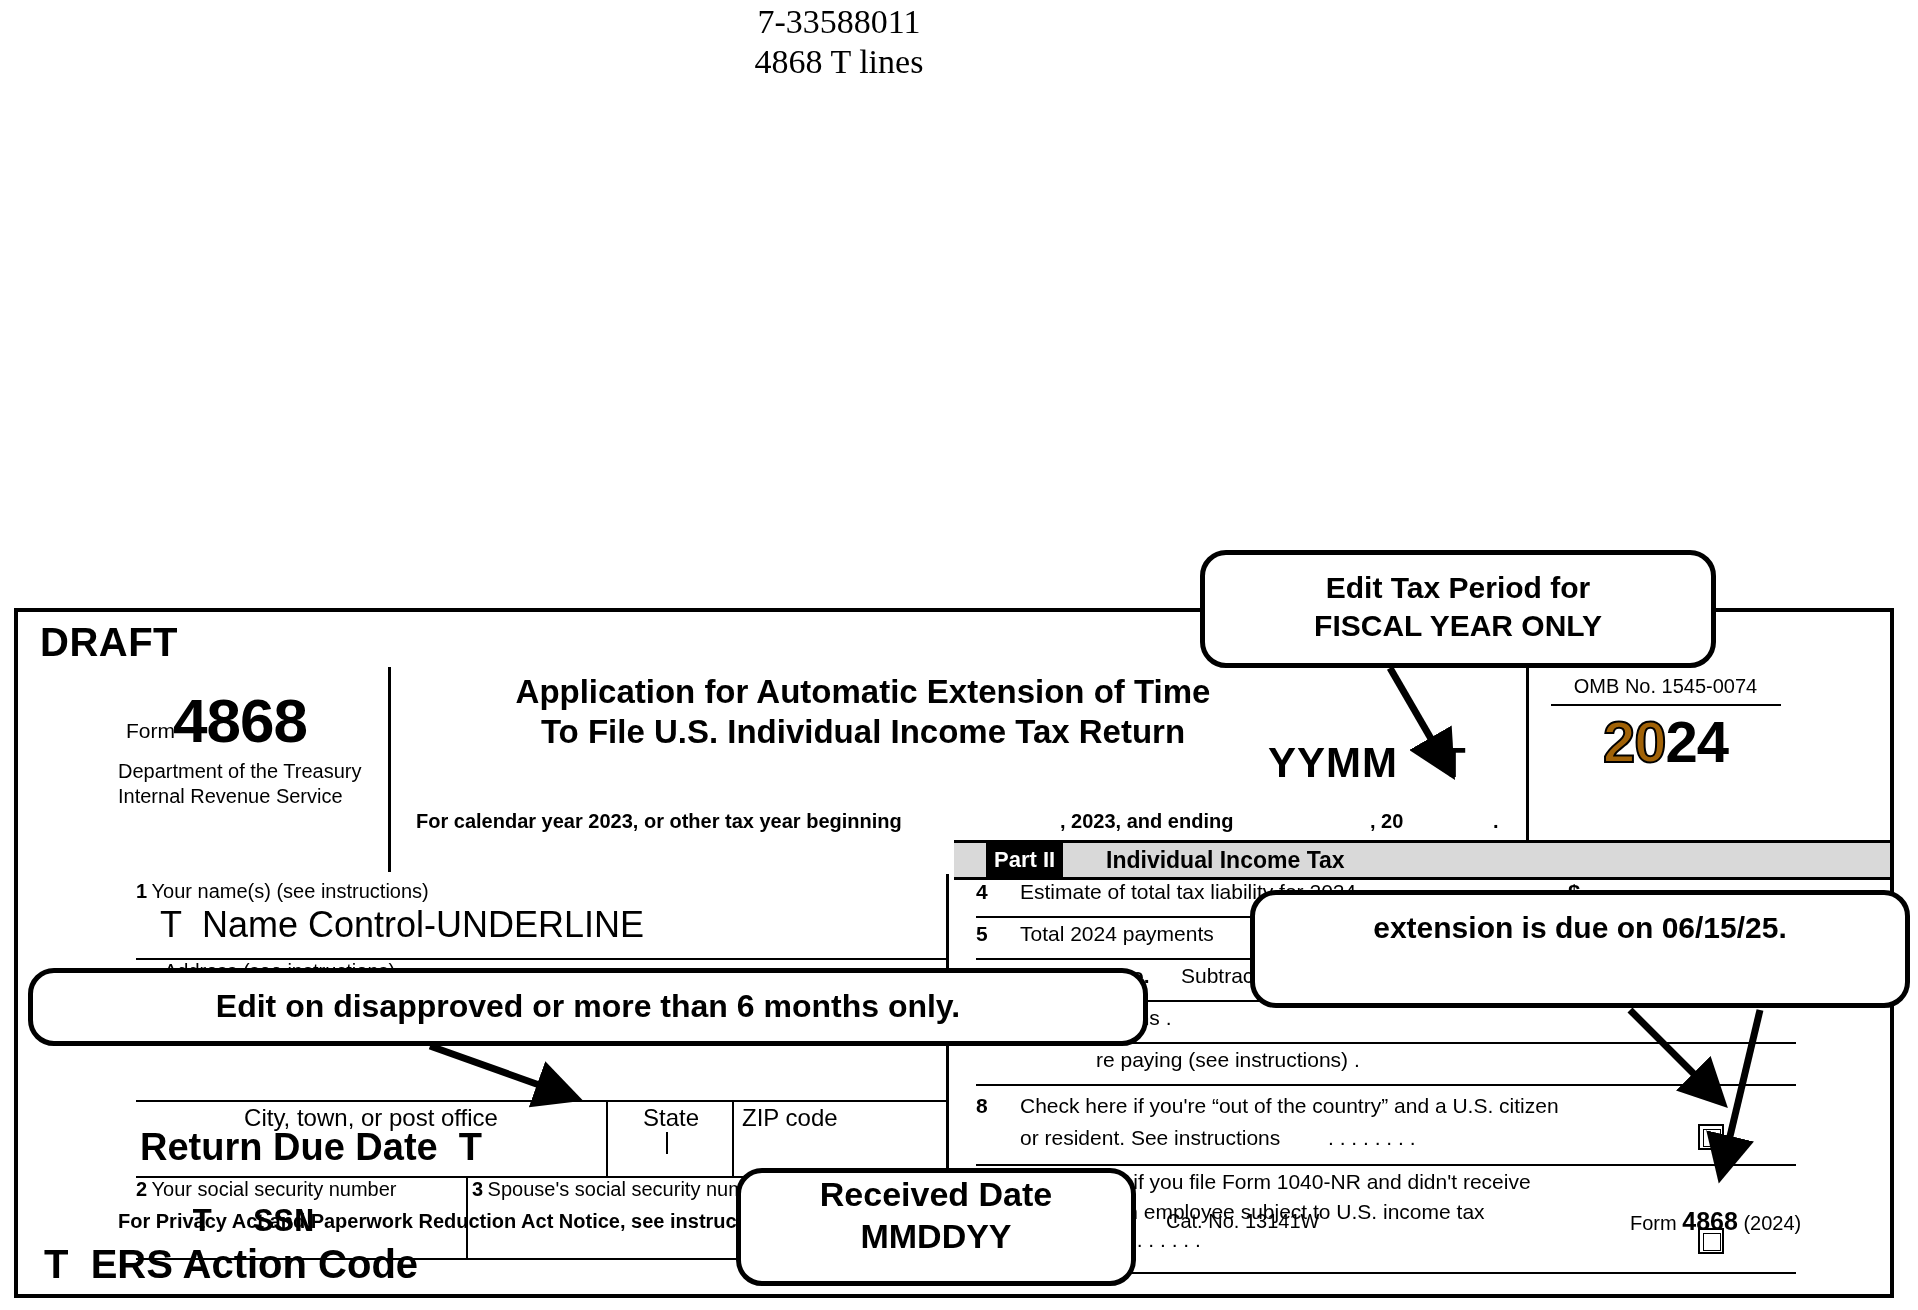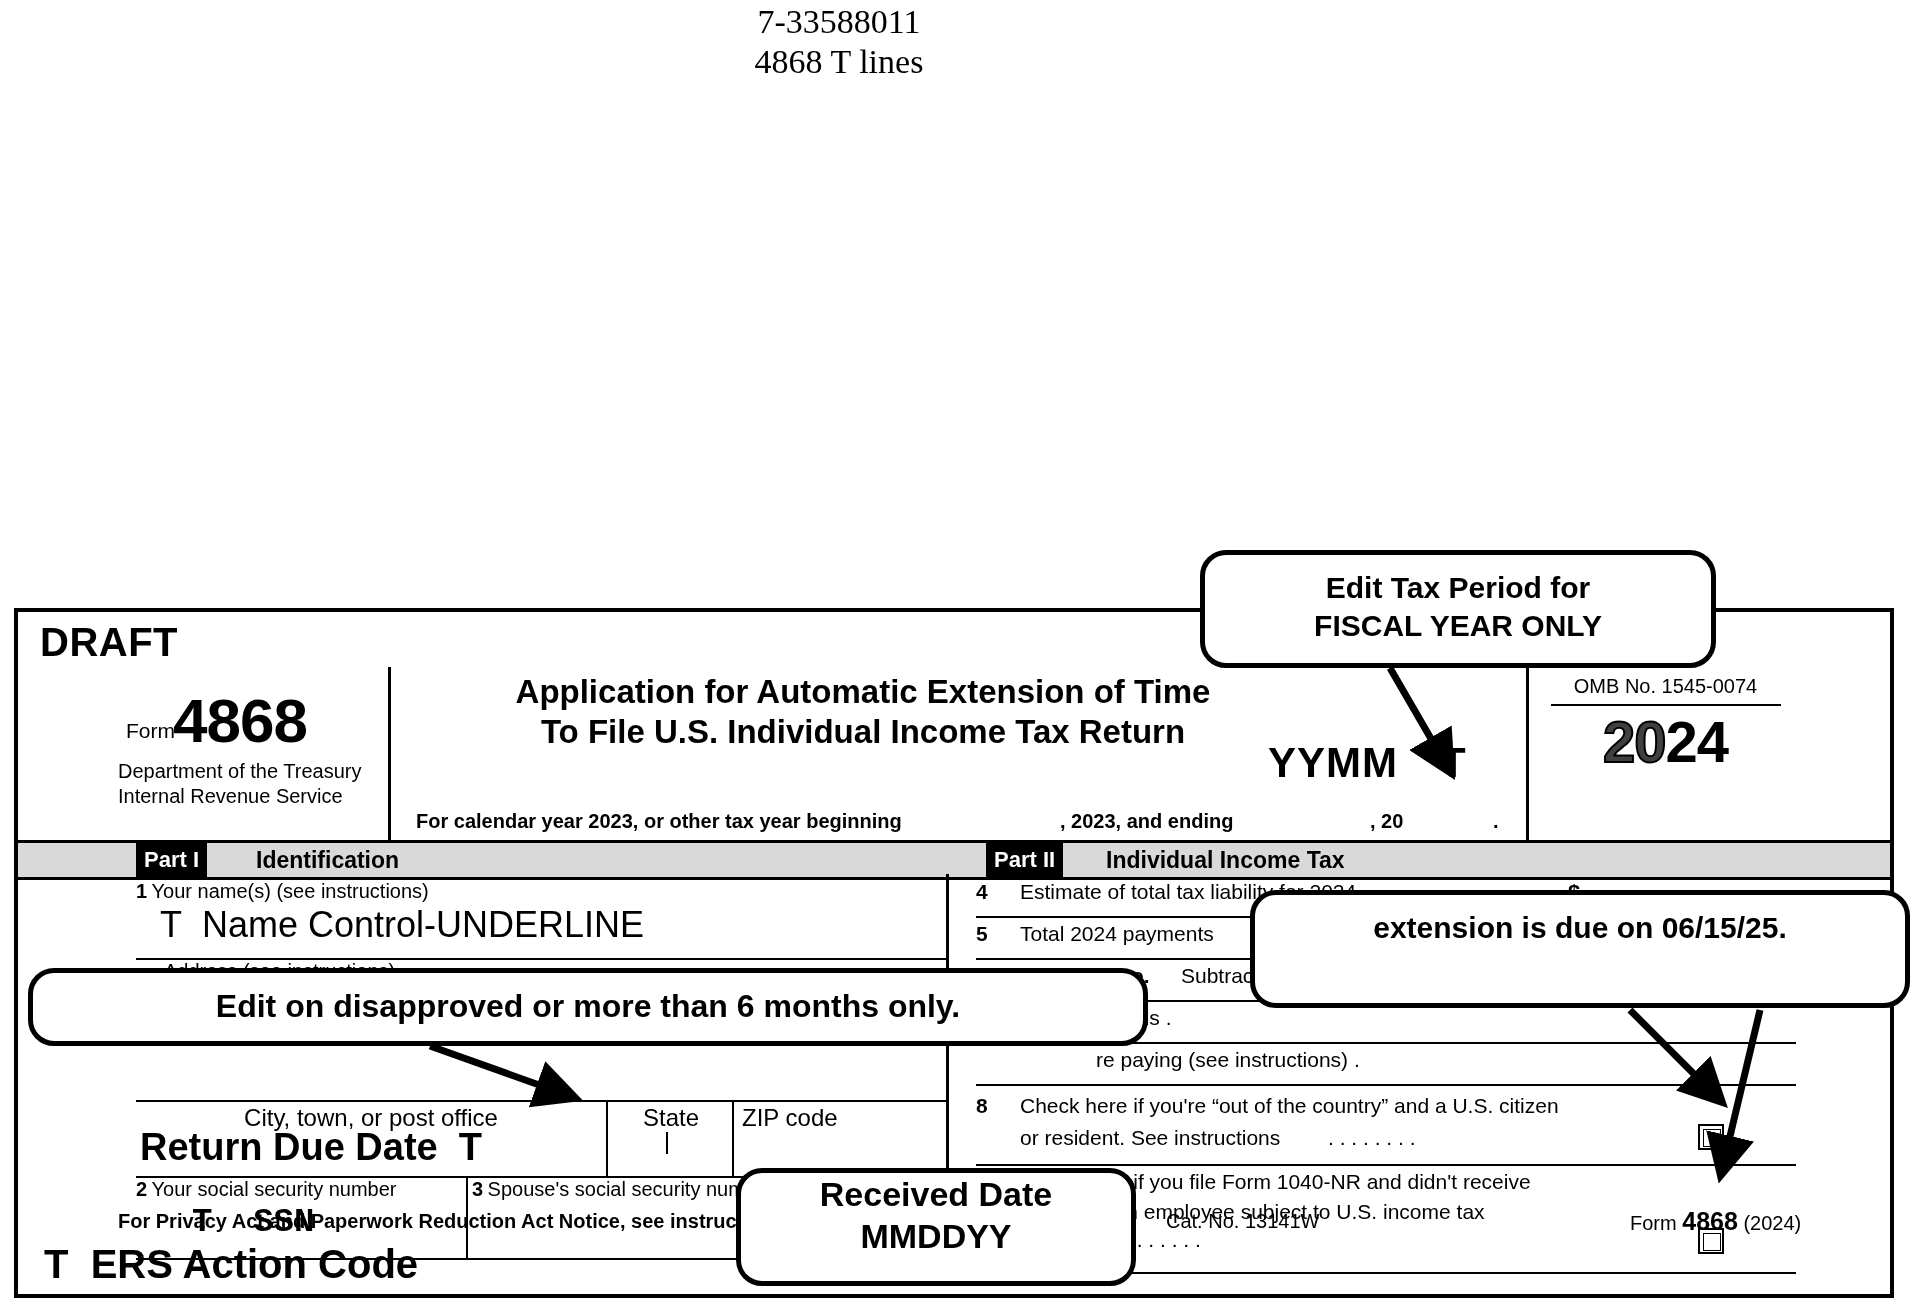--- a/index.html
+++ b/index.html
@@ -127,21 +127,21 @@
     width: 230px;
     margin: 0 auto;
   }
   .year {
     font-size: 58px;
     font-weight: bold;
     letter-spacing: -1px;
     margin-top: 2px;
   }
   .year .hollow {
-    color: #404040;
+    color: #a16207;
     -webkit-text-stroke: 2px #000;
     text-stroke: 2px #000;
   }
   .yymm-t {
     position: absolute;
     left: 1250px;
     top: 72px;
     font-size: 42px;
     font-weight: bold;
     letter-spacing: 1px;
@@ -449,24 +449,20 @@
     </div>
   </div>
 
   <div class="calyear">
     <span class="cy1">For calendar year 2023, or other tax year beginning</span>
     <span class="cy2">, 2023, and ending</span>
     <span class="cy3">, 20</span>
     <span class="cy4">.</span>
   </div>
 
-  <div class="partbar left">
-    <span class="part-tag">Part I</span>
-    <span class="part-title">Identification</span>
-  </div>
   <div class="partbar right">
     <span class="part-tag">Part II</span>
     <span class="part-title">Individual Income Tax</span>
   </div>
 
   <div class="vline" style="left:928px; top:262px; height:332px;"></div>
 
   <div class="left-col">
 
     <div class="row-name rule">

